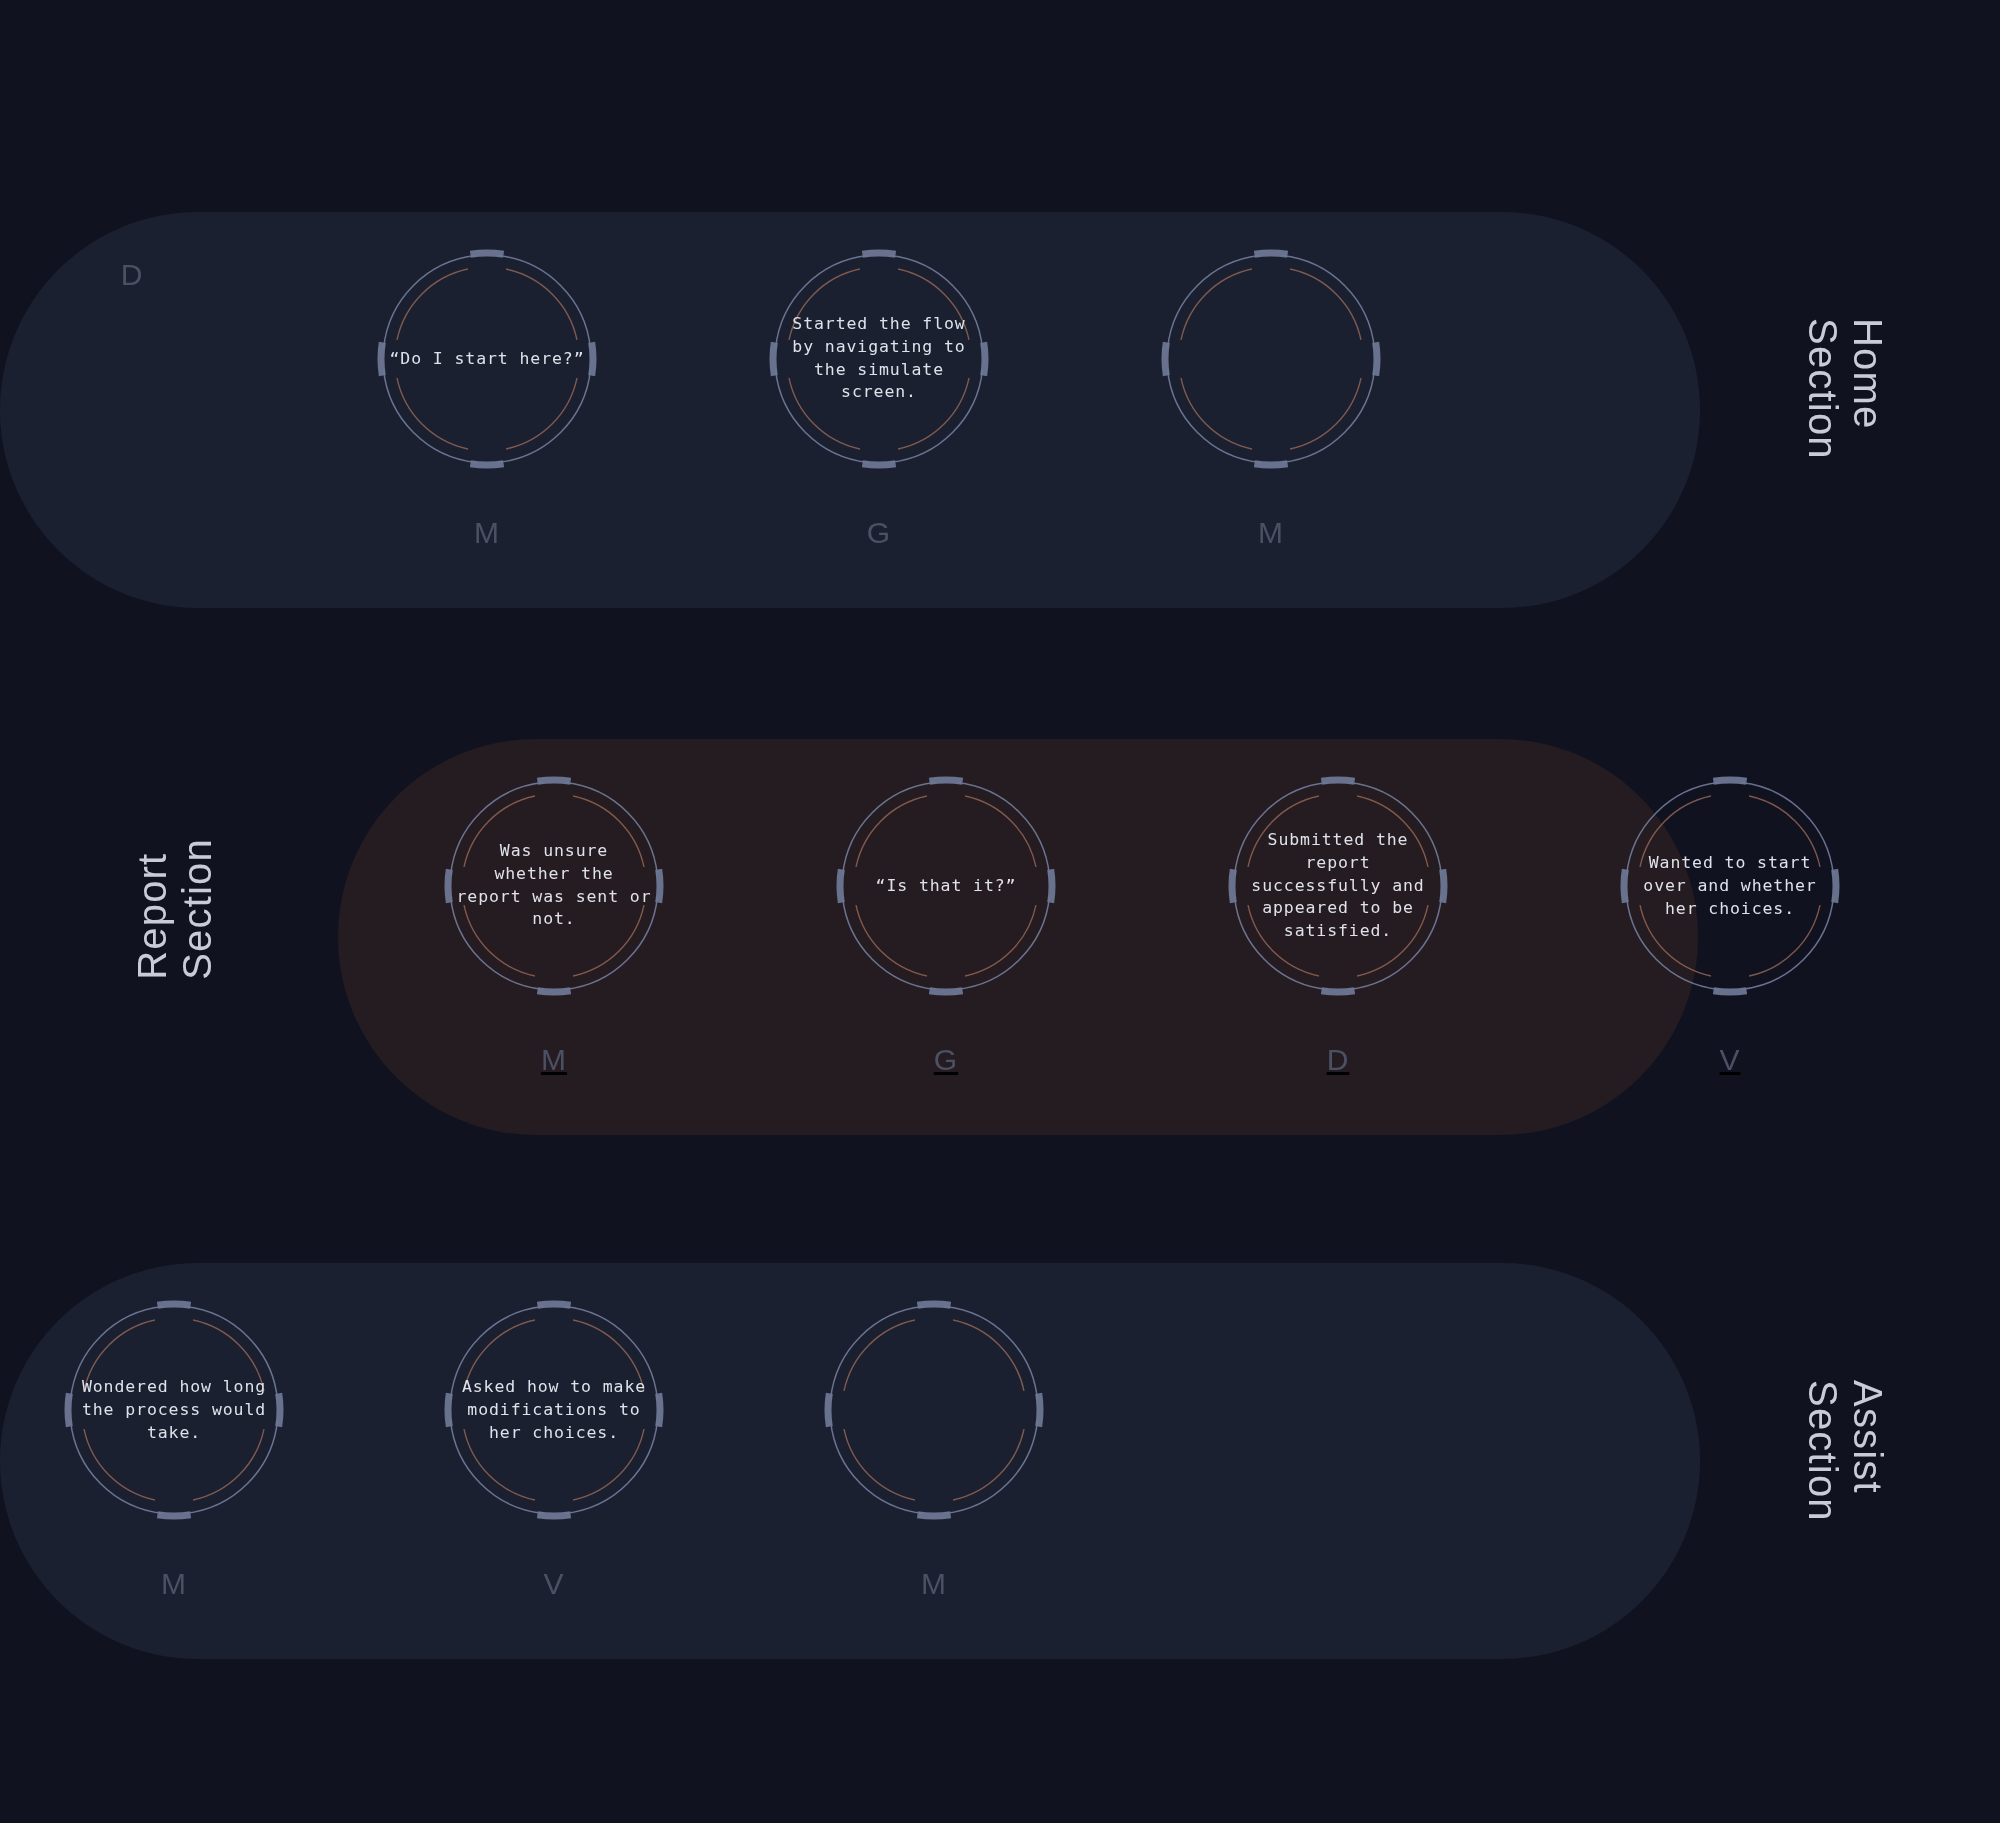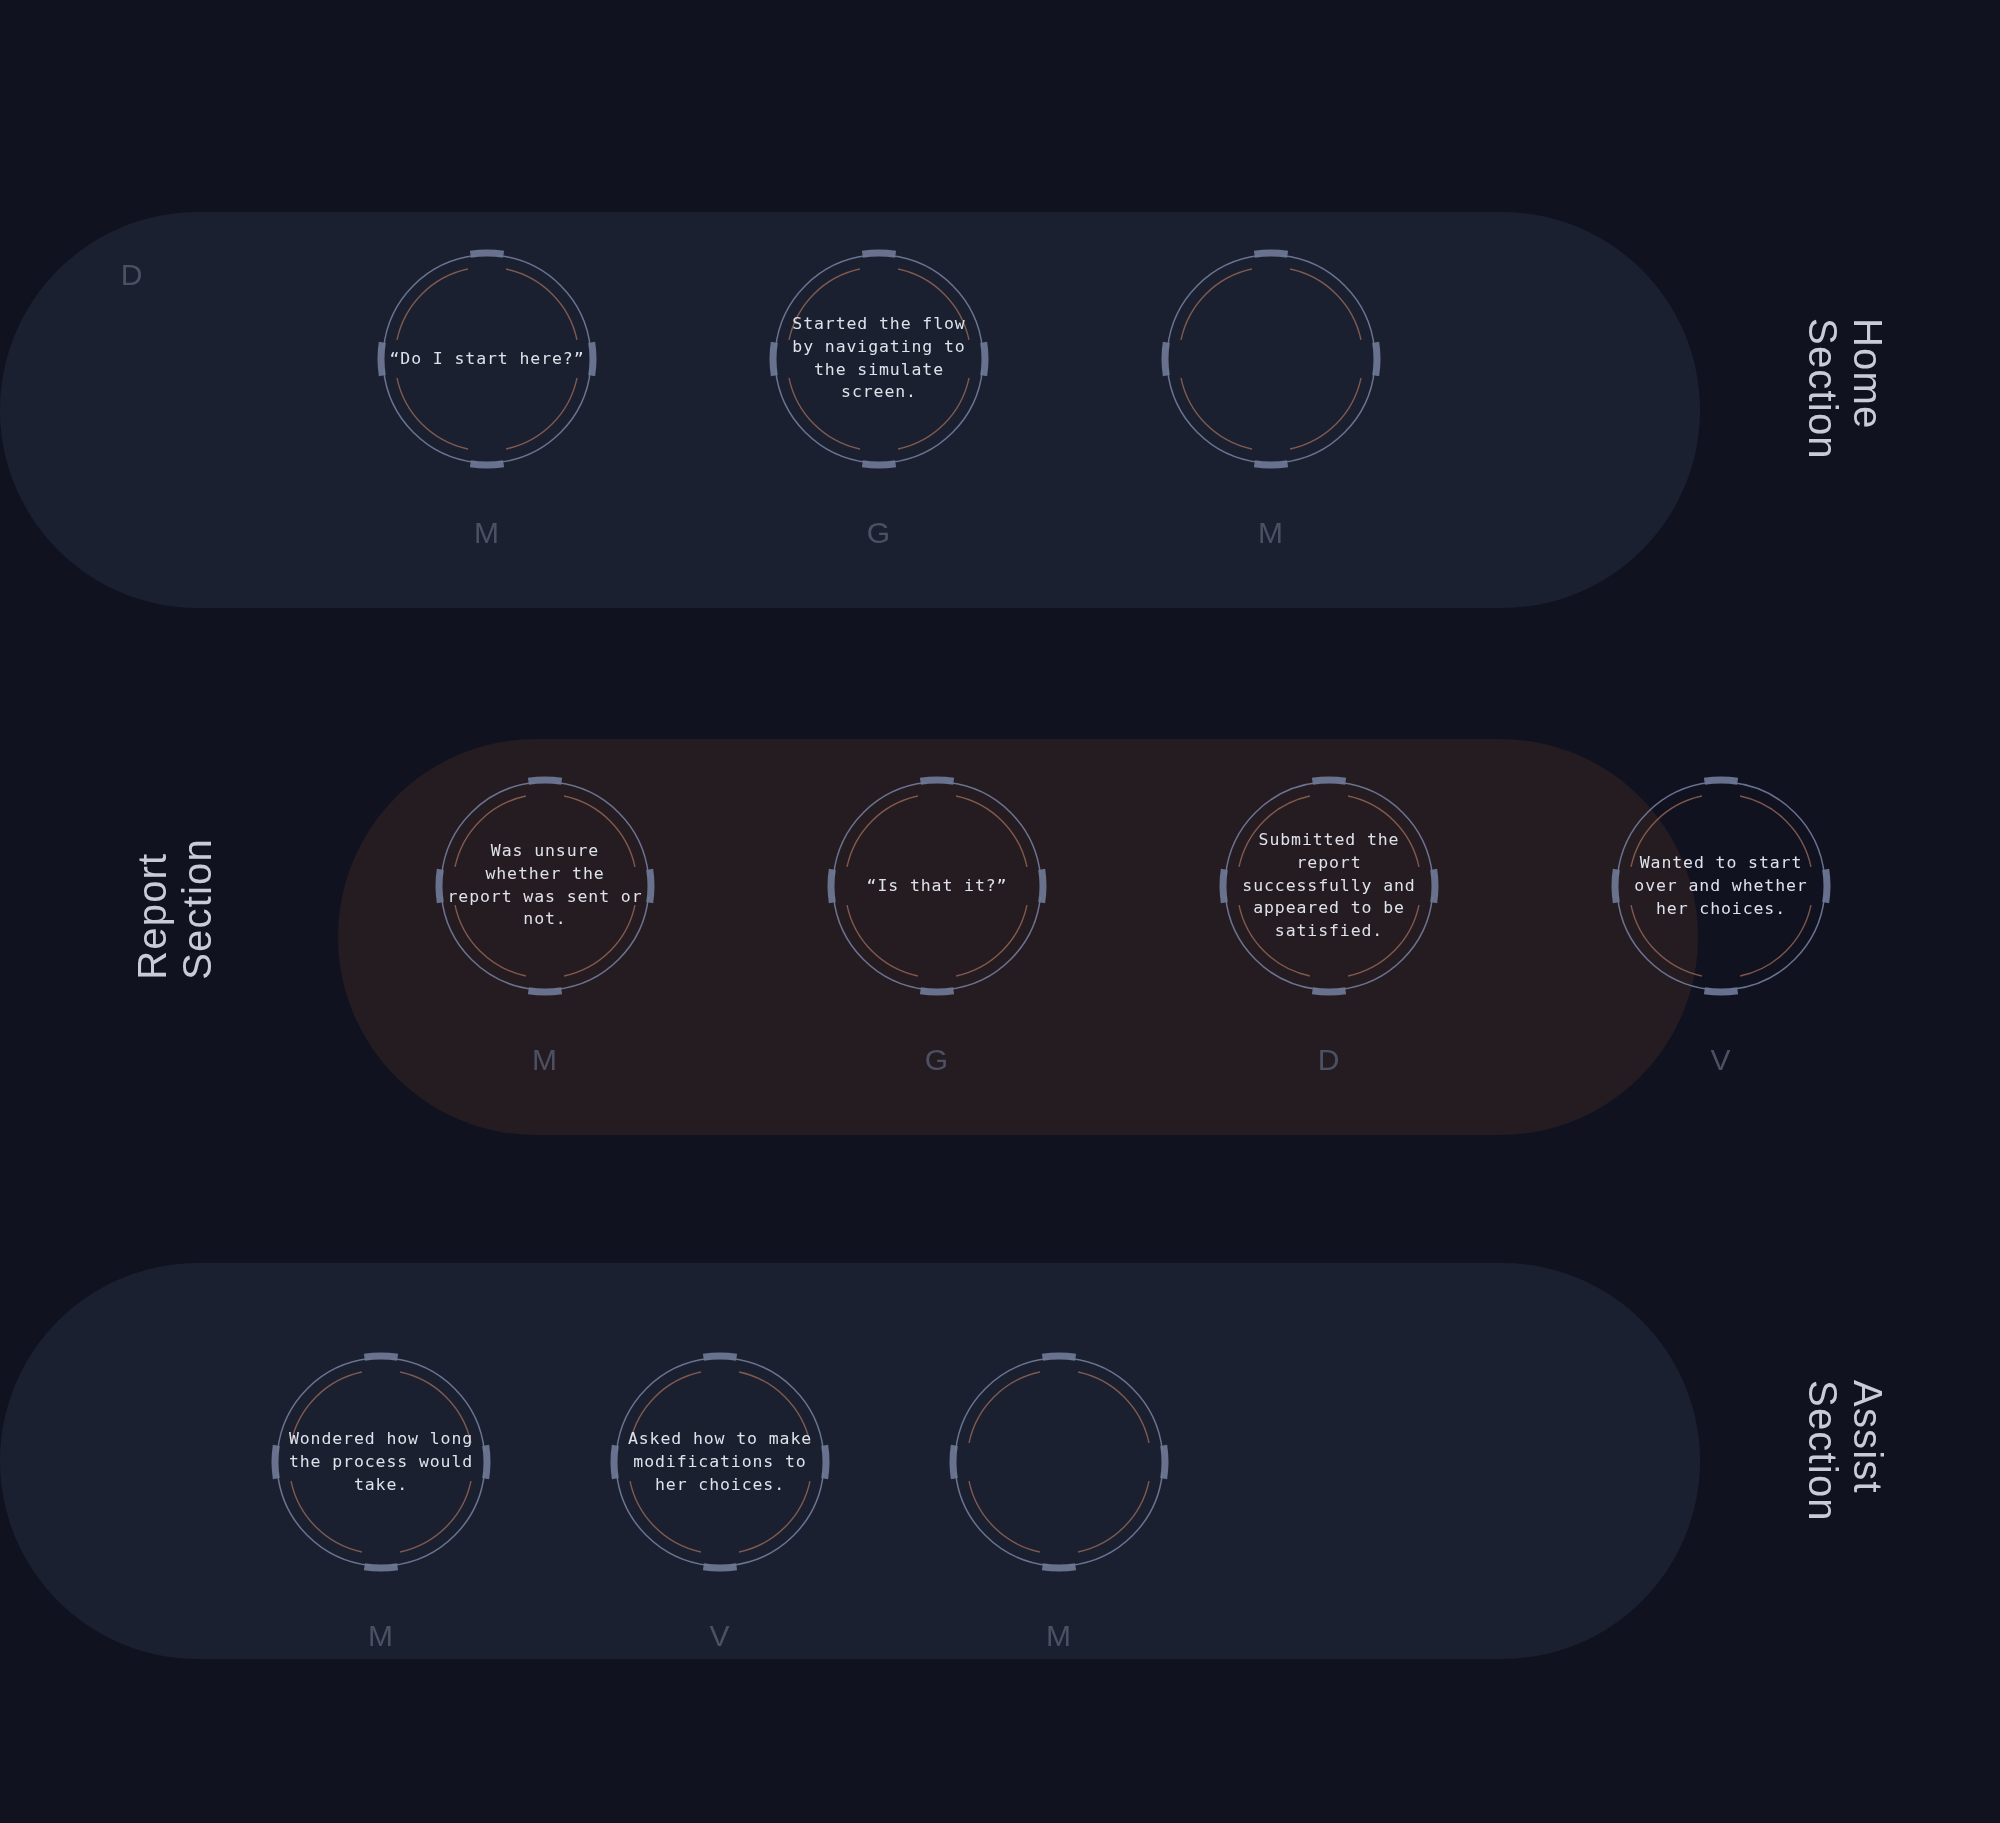--- a/index.html
+++ b/index.html
@@ -174,21 +174,21 @@
         </div>
         <div class="node-letter">M</div>
       </div>
     </div>
 
   <div class="section-label cw" style="left:1800px; top:318px;">Home
 Section</div>
 
   <div class="band report" style="left:338px; top:739px; width:1360px; height:396px;"></div>
 
-  <div class="row" id="row-report" style="left:416px; top:757px; width:1360px; gap:134px;">
+  <div class="row" id="row-report" style="left:425px; top:757px; width:1360px; gap:134px;text-decoration:underline;">
   <div class="node">
         <div class="dial">
           <svg viewBox="0 0 258 258">
             <path d="M 139.87 25.57 A 104 104 0 0 1 232.43 118.13" fill="none" stroke="#7b86a8" stroke-width="1.5" opacity="0.82"></path>
             <path d="M 232.43 139.87 A 104 104 0 0 1 139.87 232.43" fill="none" stroke="#7b86a8" stroke-width="1.5" opacity="0.82"></path>
             <path d="M 118.13 232.43 A 104 104 0 0 1 25.57 139.87" fill="none" stroke="#7b86a8" stroke-width="1.5" opacity="0.82"></path>
             <path d="M 25.57 118.13 A 104 104 0 0 1 118.13 25.57" fill="none" stroke="#7b86a8" stroke-width="1.5" opacity="0.82"></path>
             <path d="M 148.13 39.01 A 92 92 0 0 1 218.99 109.87" fill="none" stroke="#9e6a59" stroke-width="1.4" opacity="0.78"></path>
             <path d="M 218.99 148.13 A 92 92 0 0 1 148.13 218.99" fill="none" stroke="#9e6a59" stroke-width="1.4" opacity="0.78"></path>
             <path d="M 109.87 218.99 A 92 92 0 0 1 39.01 148.13" fill="none" stroke="#9e6a59" stroke-width="1.4" opacity="0.78"></path>
@@ -271,21 +271,21 @@
         </div>
         <div class="node-letter">V</div>
       </div>
     </div>
 
   <div class="section-label ccw" style="left:130px; top:838px;">Report
 Section</div>
 
   <div class="band assist" style="left:0px; top:1263px; width:1700px; height:396px;"></div>
 
-  <div class="row" id="row-assist" style="left:40px; top:1333px; width:1360px; gap:71px;justify-content:center;">
+  <div class="row" id="row-assist" style="left:40px; top:1281px; width:1360px; gap:112px;">
   <div class="node">
         <div class="dial">
           <svg viewBox="0 0 258 258">
             <path d="M 139.87 25.57 A 104 104 0 0 1 232.43 118.13" fill="none" stroke="#7b86a8" stroke-width="1.5" opacity="0.82"></path>
             <path d="M 232.43 139.87 A 104 104 0 0 1 139.87 232.43" fill="none" stroke="#7b86a8" stroke-width="1.5" opacity="0.82"></path>
             <path d="M 118.13 232.43 A 104 104 0 0 1 25.57 139.87" fill="none" stroke="#7b86a8" stroke-width="1.5" opacity="0.82"></path>
             <path d="M 25.57 118.13 A 104 104 0 0 1 118.13 25.57" fill="none" stroke="#7b86a8" stroke-width="1.5" opacity="0.82"></path>
             <path d="M 148.13 39.01 A 92 92 0 0 1 218.99 109.87" fill="none" stroke="#9e6a59" stroke-width="1.4" opacity="0.78"></path>
             <path d="M 218.99 148.13 A 92 92 0 0 1 148.13 218.99" fill="none" stroke="#9e6a59" stroke-width="1.4" opacity="0.78"></path>
             <path d="M 109.87 218.99 A 92 92 0 0 1 39.01 148.13" fill="none" stroke="#9e6a59" stroke-width="1.4" opacity="0.78"></path>

